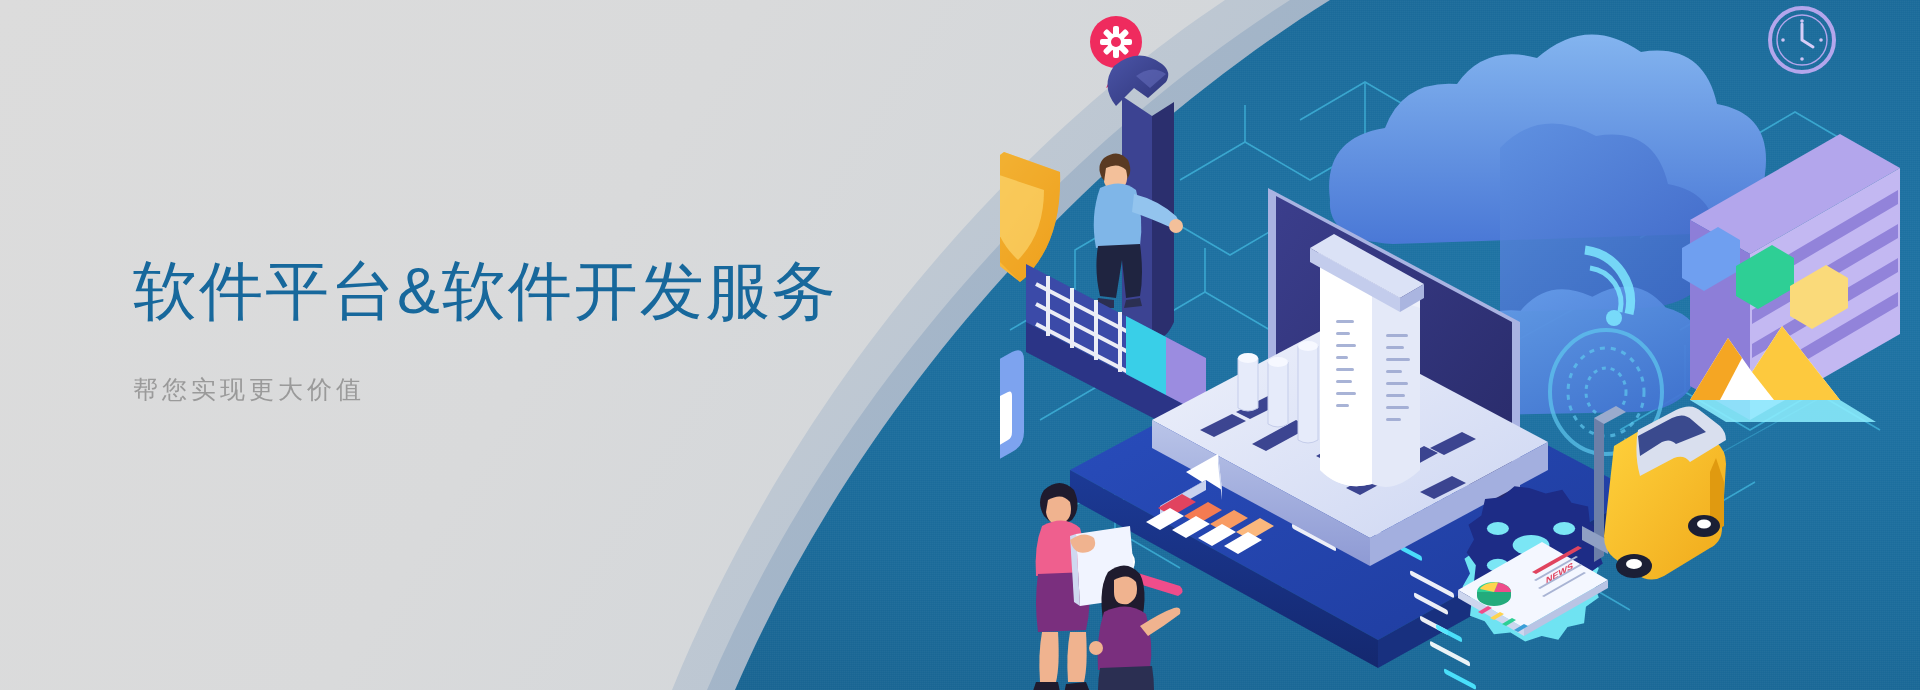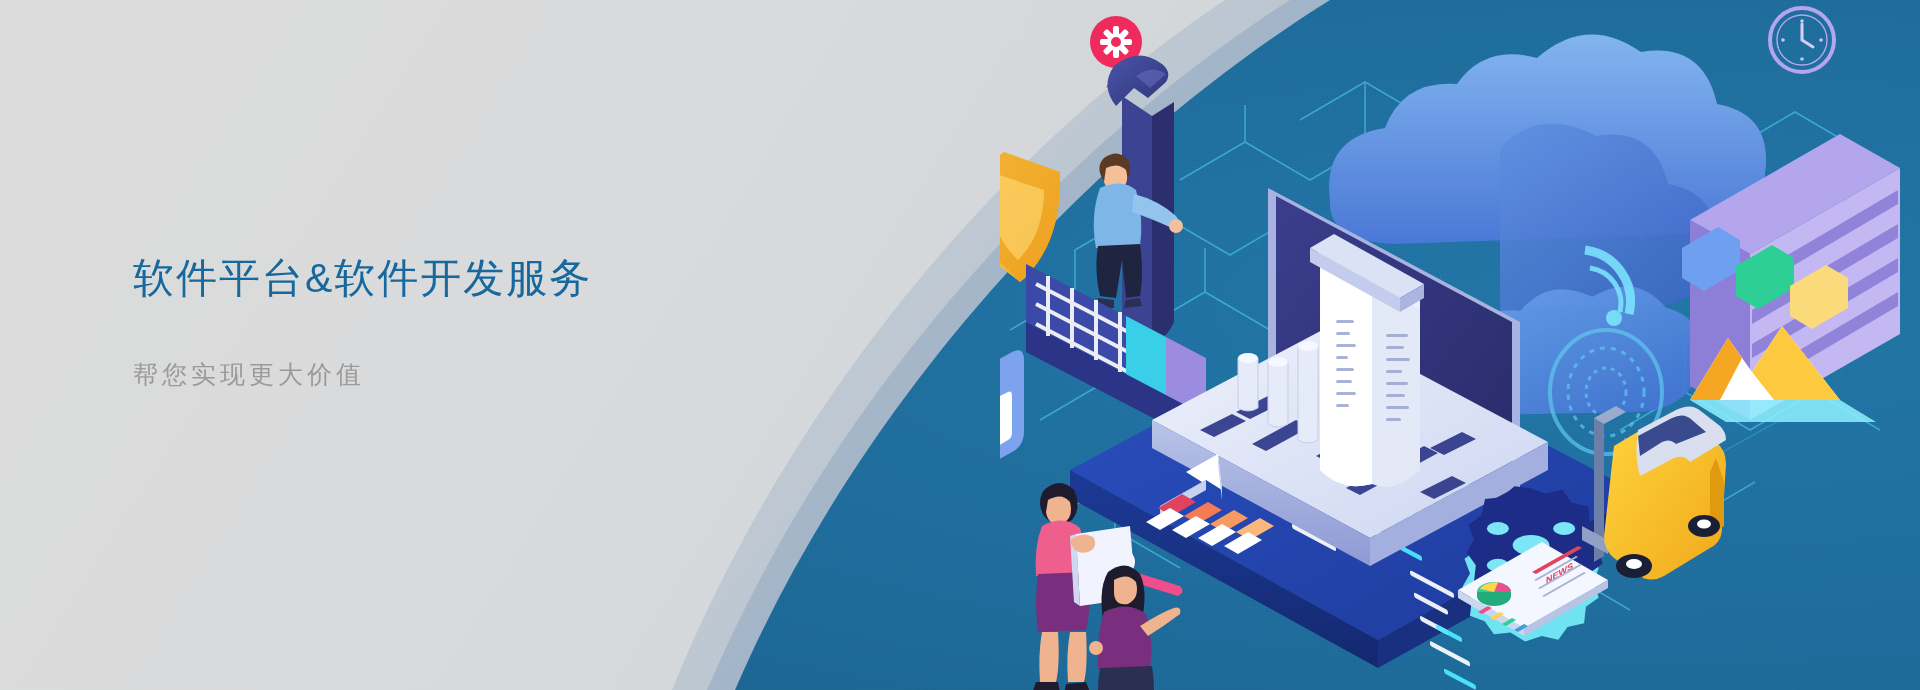--- a/index.html
+++ b/index.html
@@ -36,29 +36,29 @@
 
   
   .wedge{ position:absolute; inset:0; }
 
   
   .copy{
     position:absolute; left:133px; top:255px; width:760px;
     z-index:40;
   }
   .headline{
-    font-size:41px;
+    font-size:64px;
     line-height:1.15;
     letter-spacing:2px;
     font-weight:400;
     color:#17689c;
     white-space:nowrap;
   }
   .subline{
-    margin-top:56px;
+    margin-top:44px;
     font-size:25px;
     letter-spacing:4px;
     font-weight:400;
     color:#9a9a9a;
     white-space:nowrap;
   }
 
   
   .art{ position:absolute; left:1000px; top:0; width:920px; height:690px; z-index:30;}
 </style>

